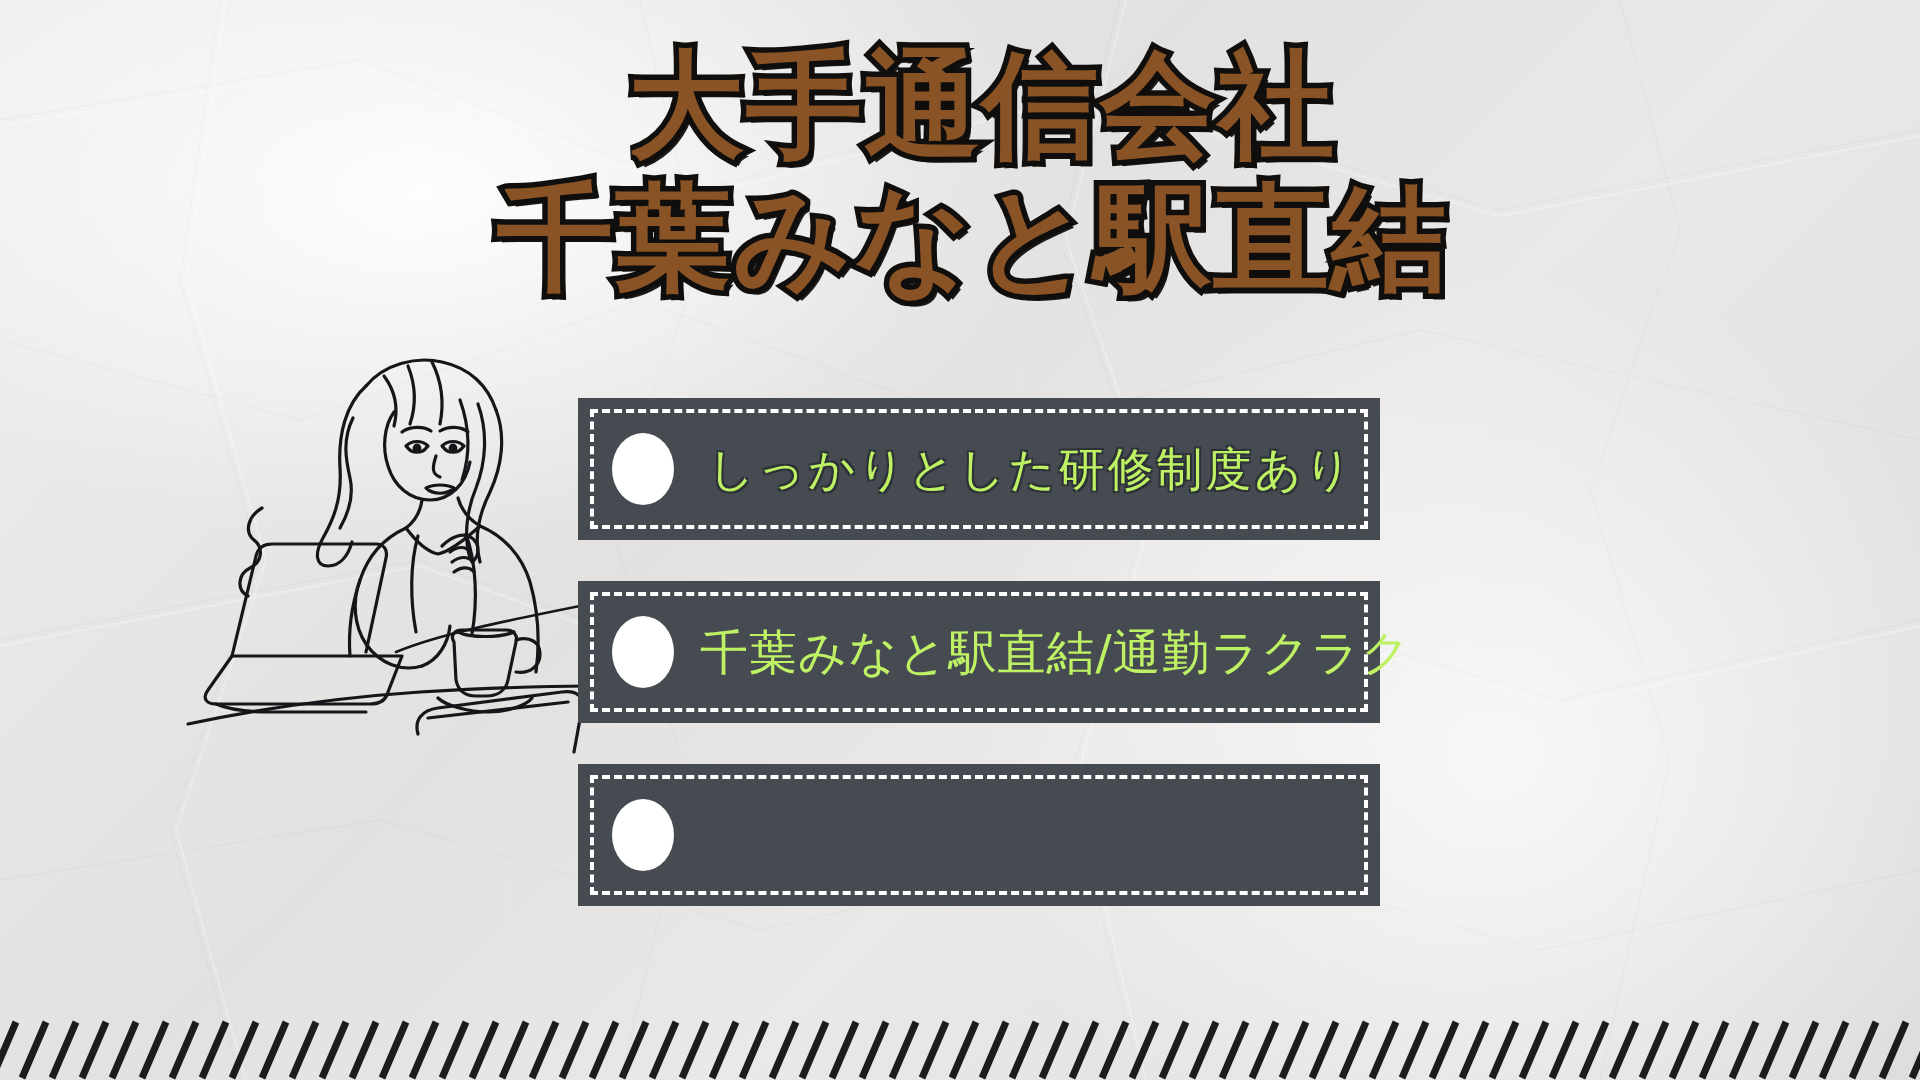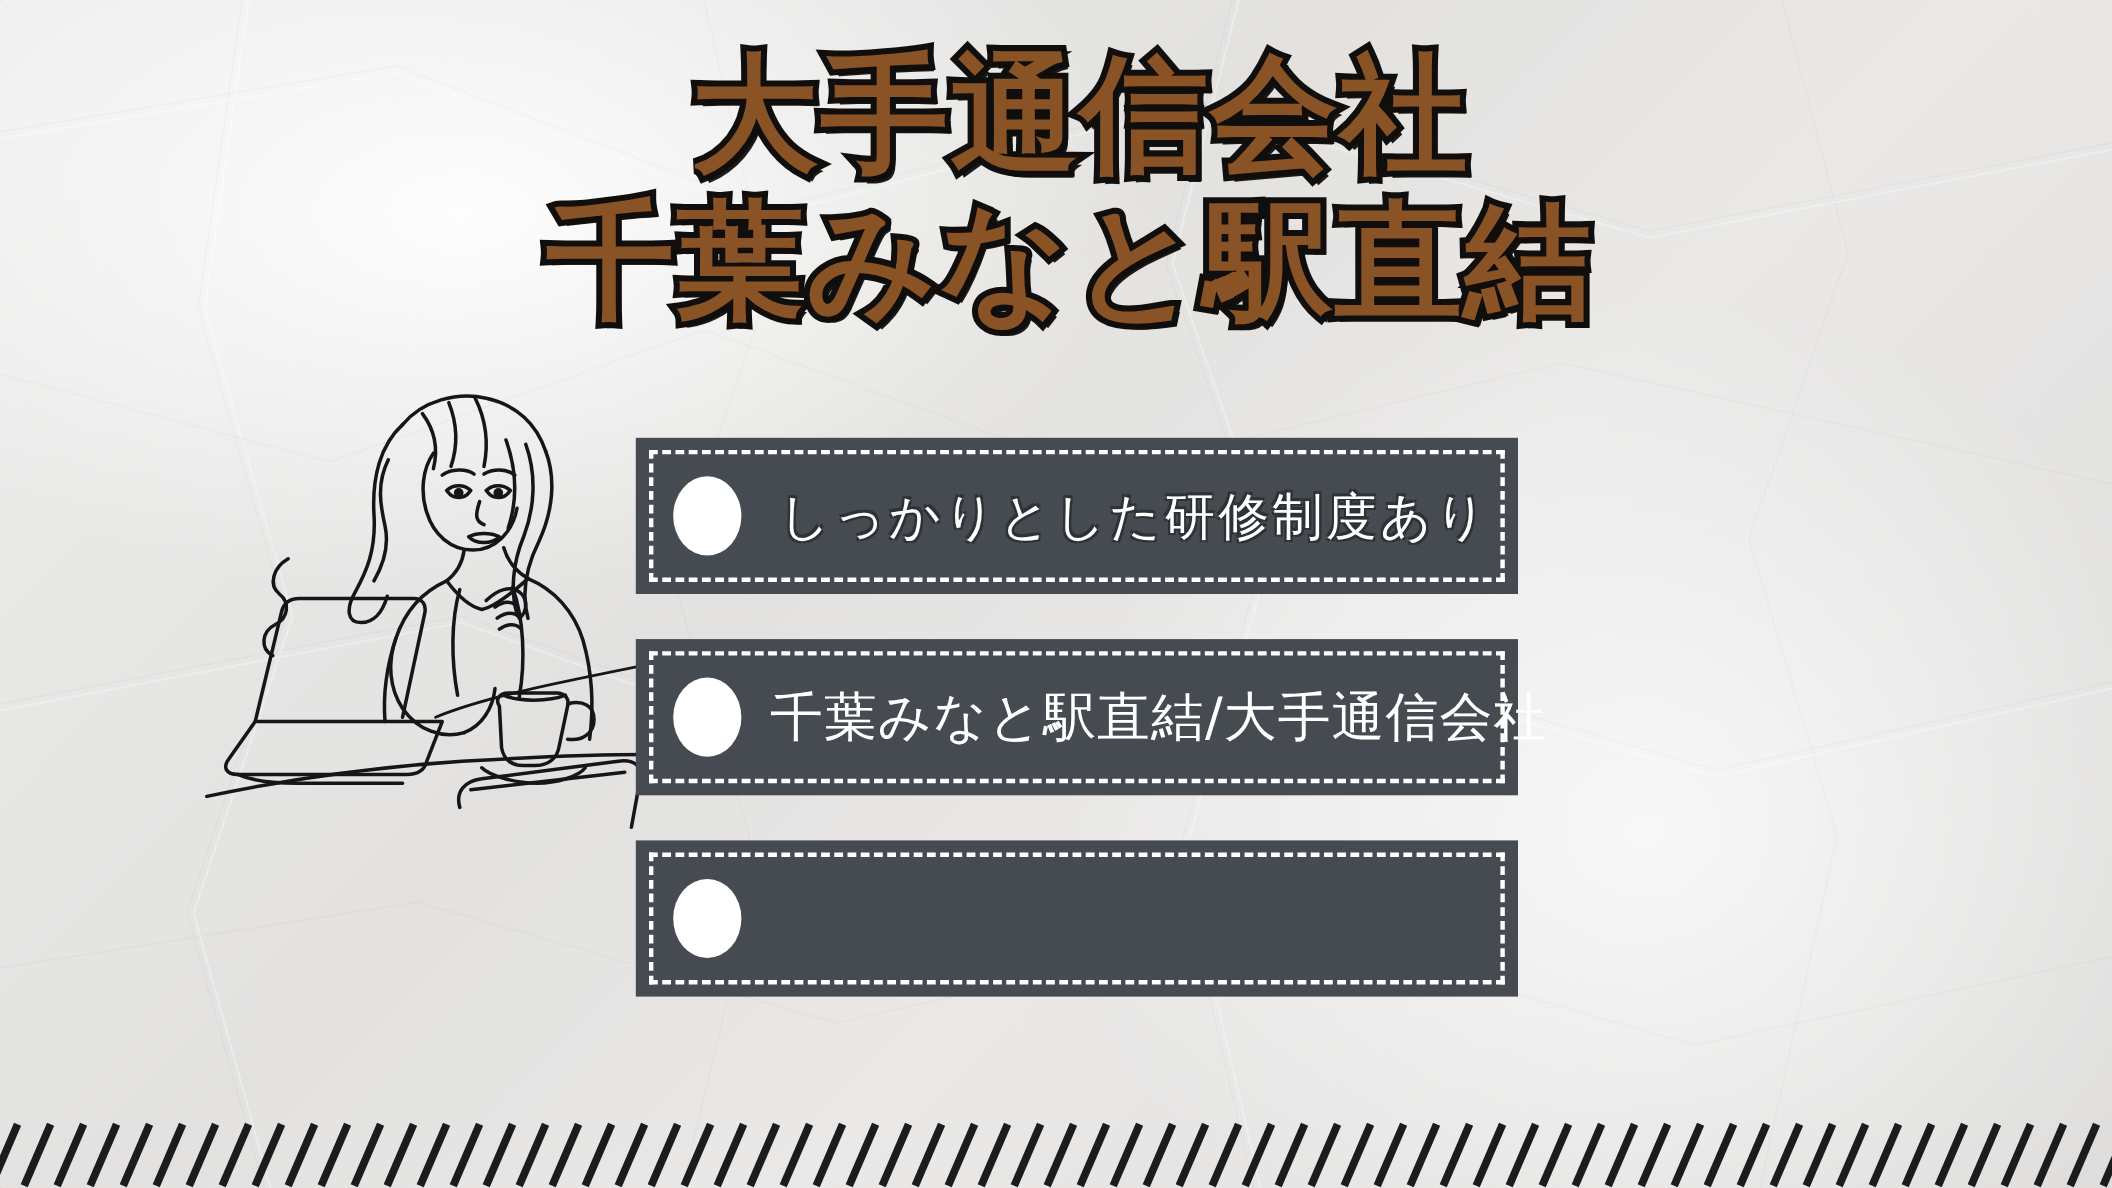--- a/index.html
+++ b/index.html
@@ -118,21 +118,21 @@
   .bullet-dot {
     flex: 0 0 auto;
     width: 62px;
     height: 72px;
     border-radius: 50%;
     background: #ffffff;
     margin-left: 4px;
     margin-right: 14px;
   }
   .info-text {
-    color: #ffffff;
+    color: #bef264;
     font-family: "DejaVu Sans", "Liberation Sans", sans-serif;
     font-size: 49px;
     line-height: 1;
     white-space: nowrap;
     letter-spacing: 1px;
   }
   .info-box.b1 .info-text {
     font-size: 46px;
     letter-spacing: 3px;
     margin-left: 20px;
@@ -276,21 +276,21 @@
 
     <div class="info-box b1">
       <div class="dashed-inner"></div>
       <div class="bullet-dot"></div>
       <div class="info-text">しっかりとした研修制度あり</div>
     </div>
 
     <div class="info-box b2">
       <div class="dashed-inner"></div>
       <div class="bullet-dot"></div>
-      <div class="info-text">千葉みなと駅直結/大手通信会社</div>
+      <div class="info-text">千葉みなと駅直結/通勤ラクラク</div>
     </div>
 
     <div class="info-box b3">
       <div class="dashed-inner"></div>
       <div class="bullet-dot"></div>
     </div>
 
   </div>
 
   <svg class="hatch-strip" viewBox="0 0 1920 72" preserveAspectRatio="none">

